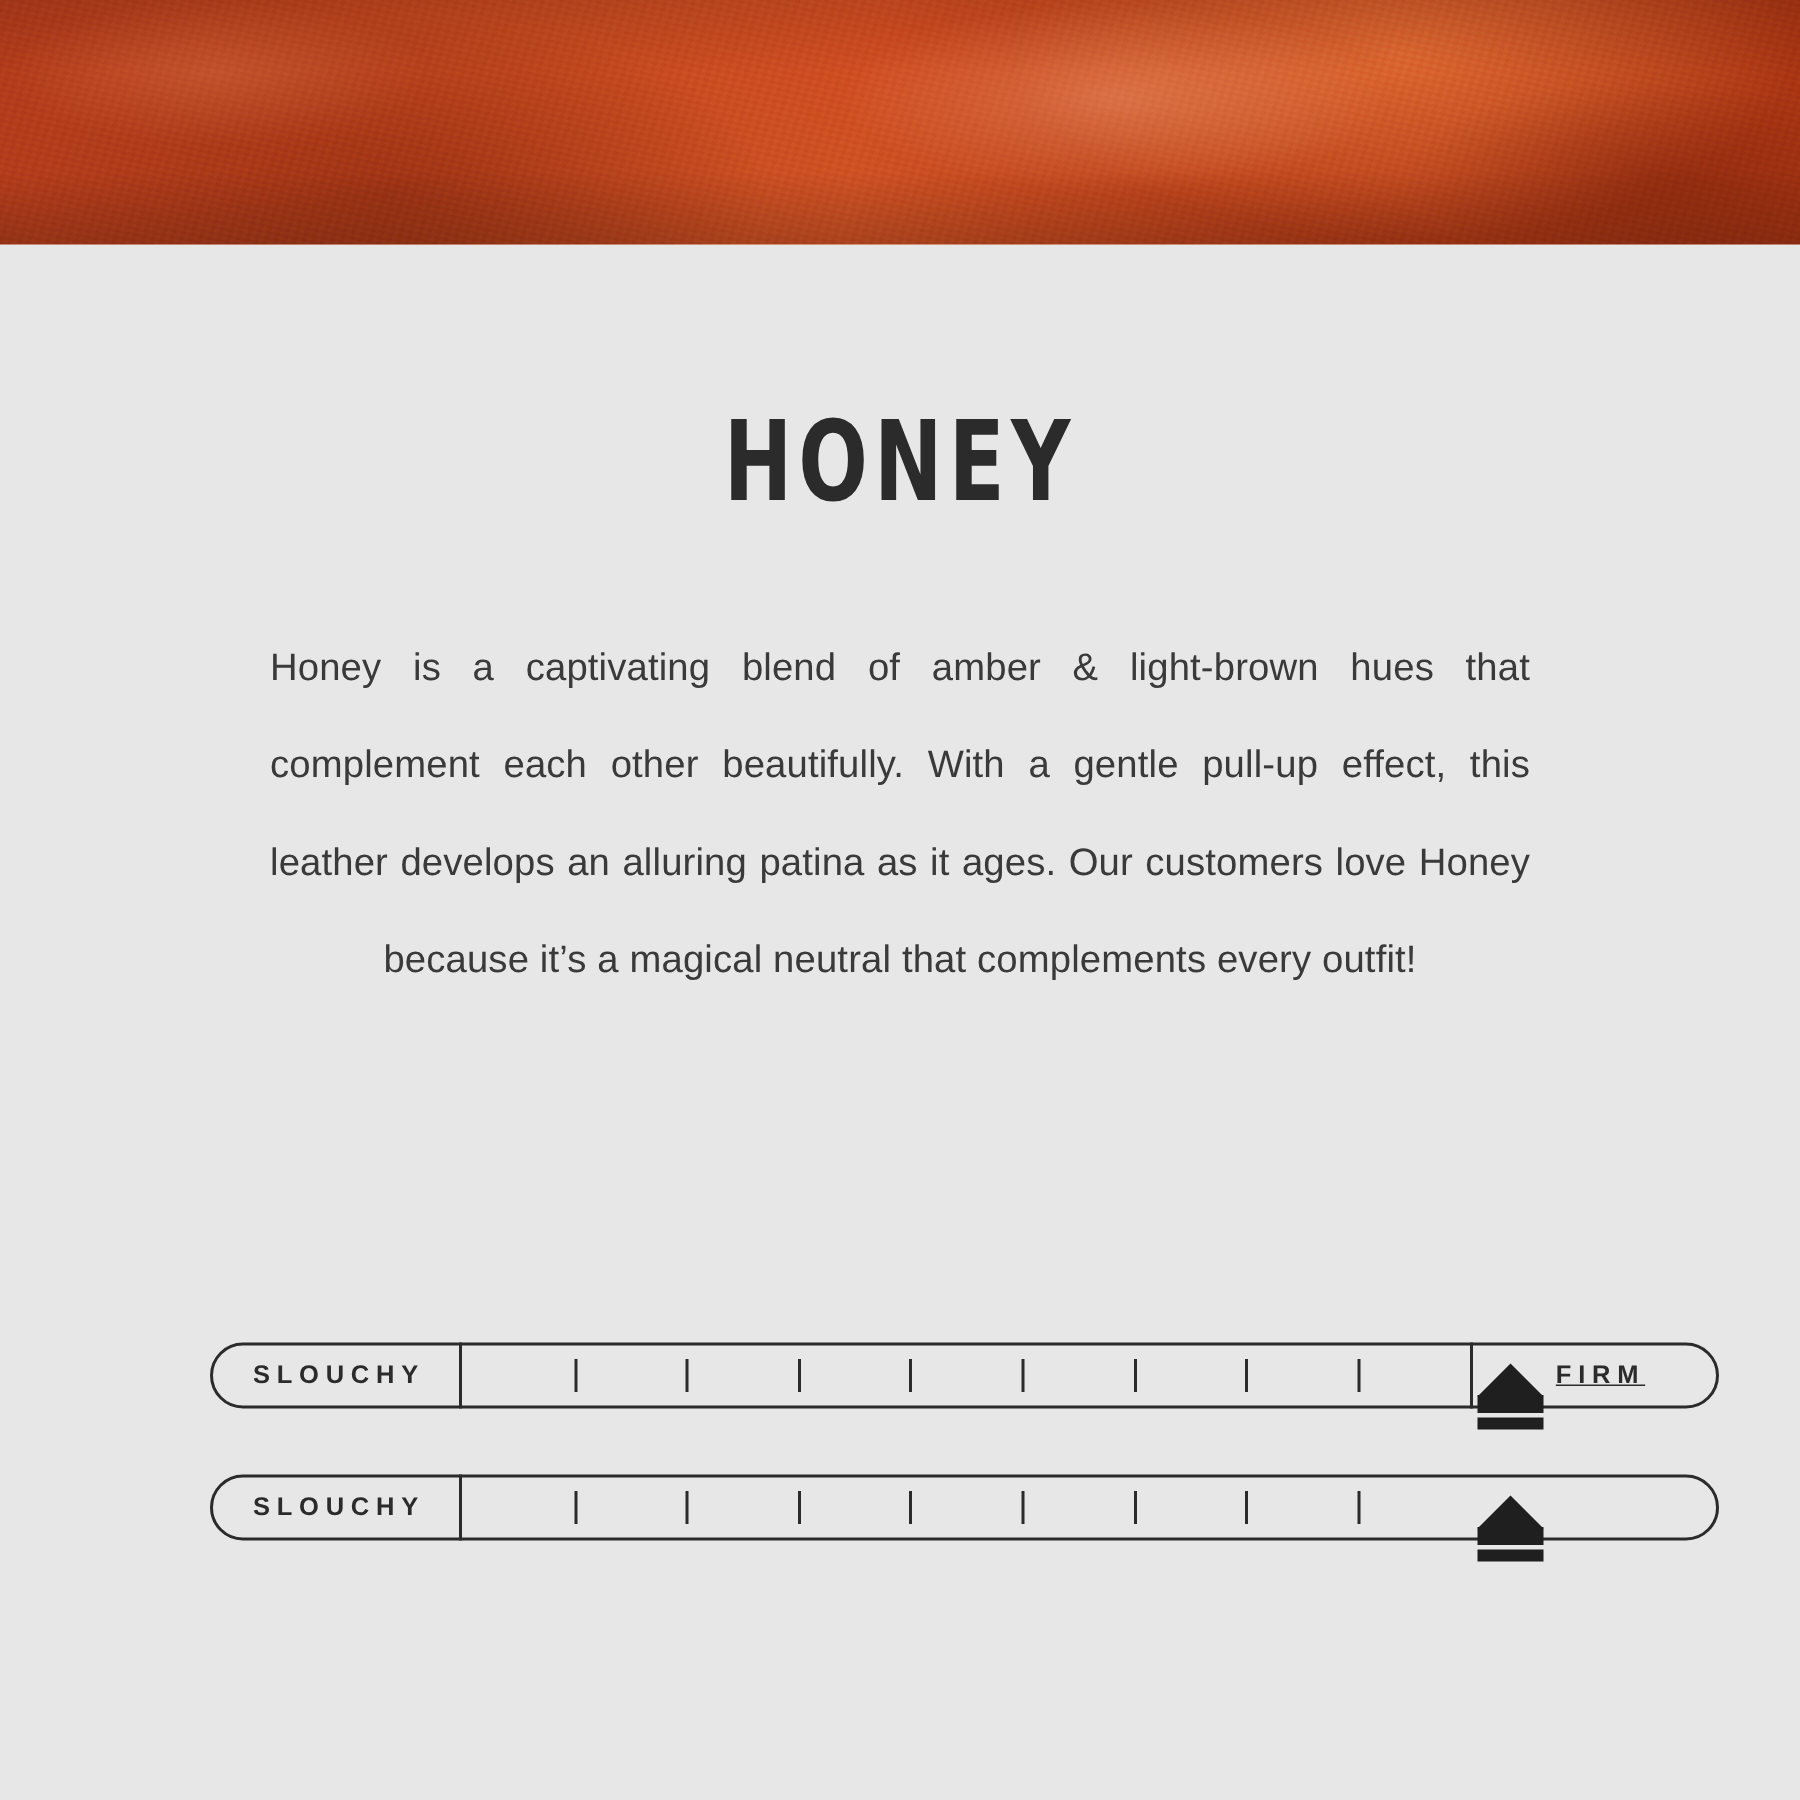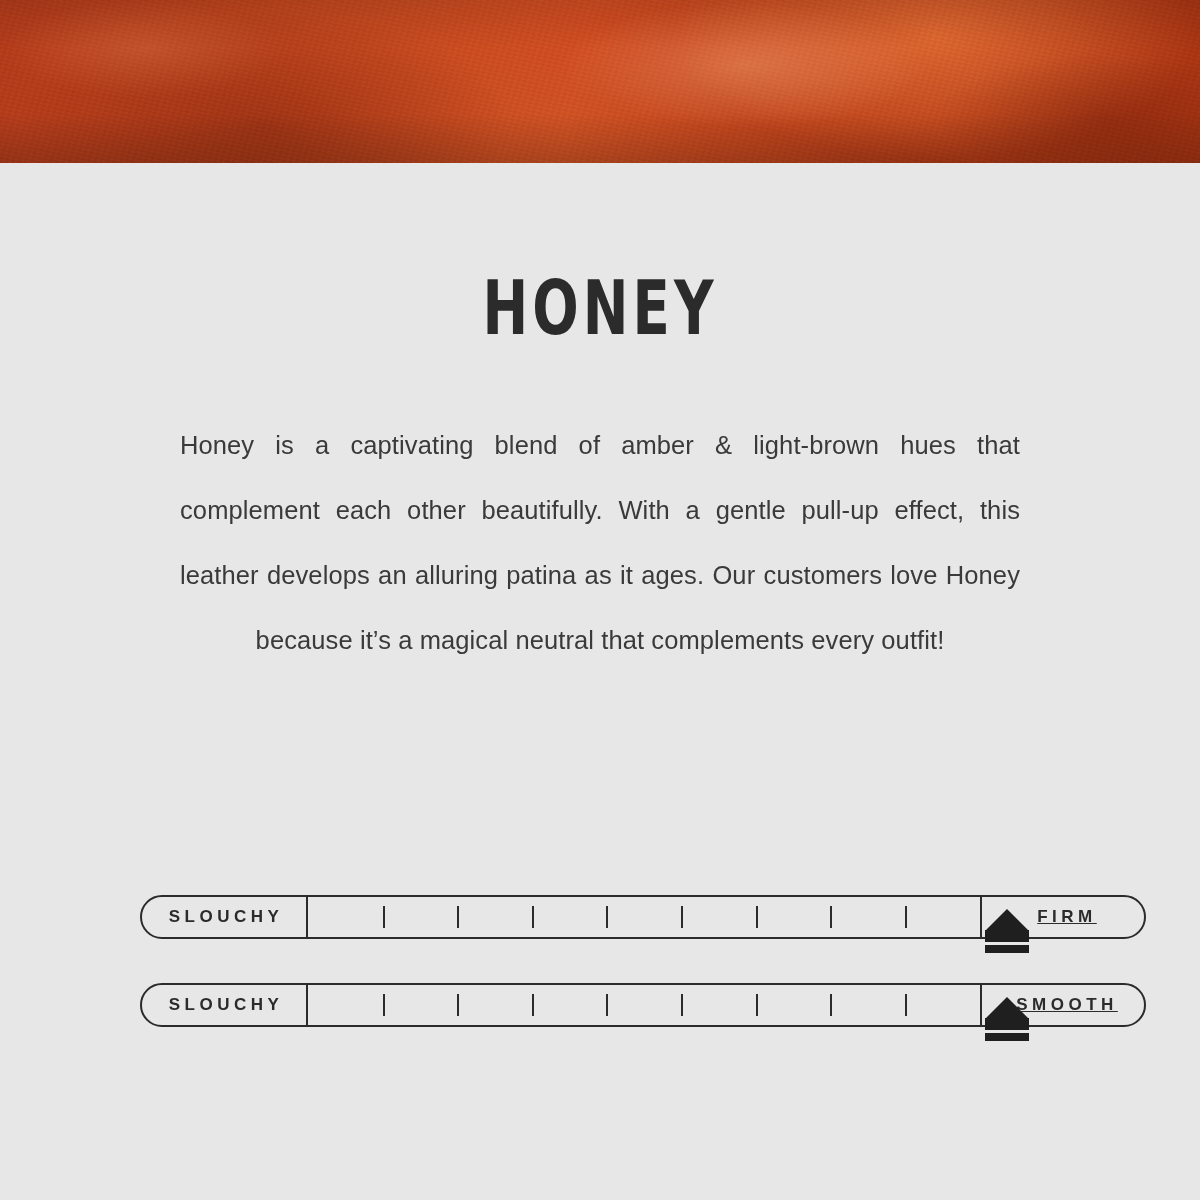--- a/index.html
+++ b/index.html
@@ -227,21 +227,20 @@
       <div class="ticks">
         <div class="tick" style="left:11.1%"></div>
         <div class="tick" style="left:22.2%"></div>
         <div class="tick" style="left:33.3%"></div>
         <div class="tick" style="left:44.4%"></div>
         <div class="tick" style="left:55.5%"></div>
         <div class="tick" style="left:66.6%"></div>
         <div class="tick" style="left:77.7%"></div>
         <div class="tick" style="left:88.8%"></div>
       </div>
-      <div class="cap cap-right">SMOOTH</div>
       <div class="thumb" style="left:86%">
         <div class="pent"></div>
         <div class="body"></div>
         <div class="bar"></div>
       </div>
     </div>
 
   </div>
 </div>
 

